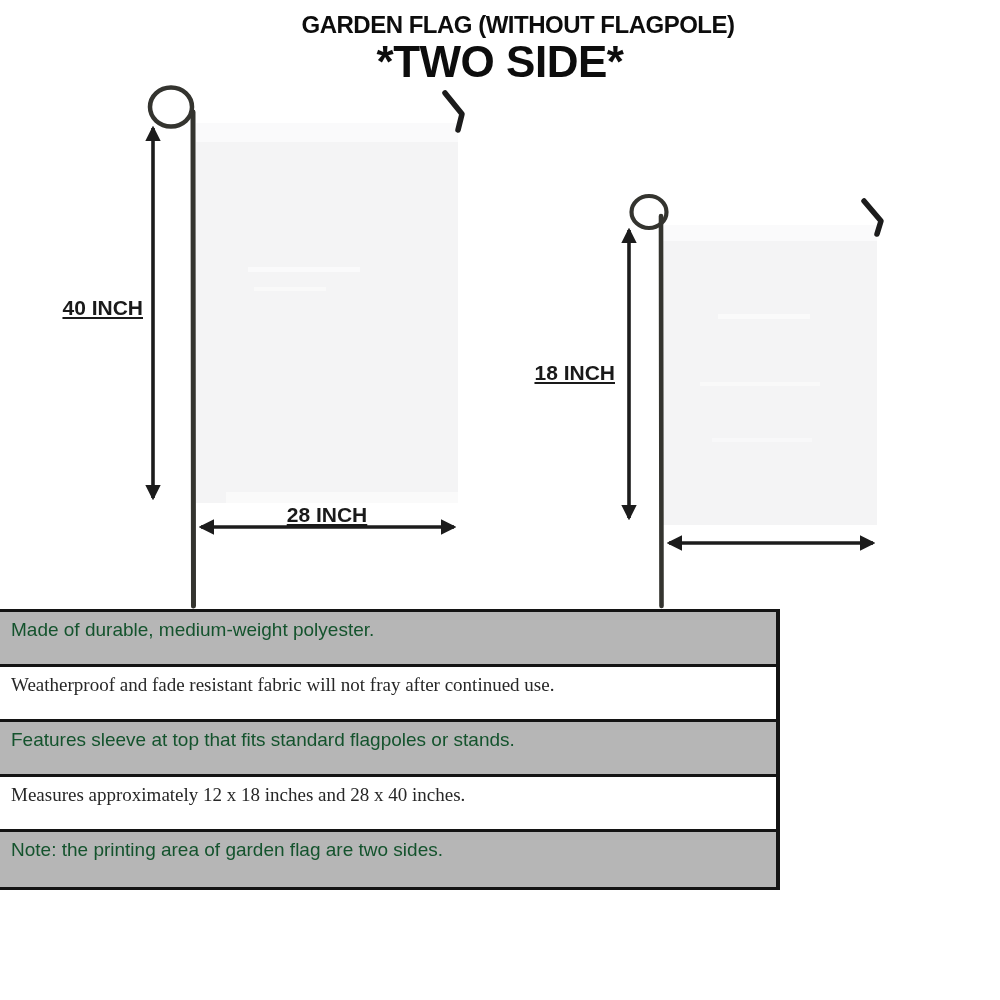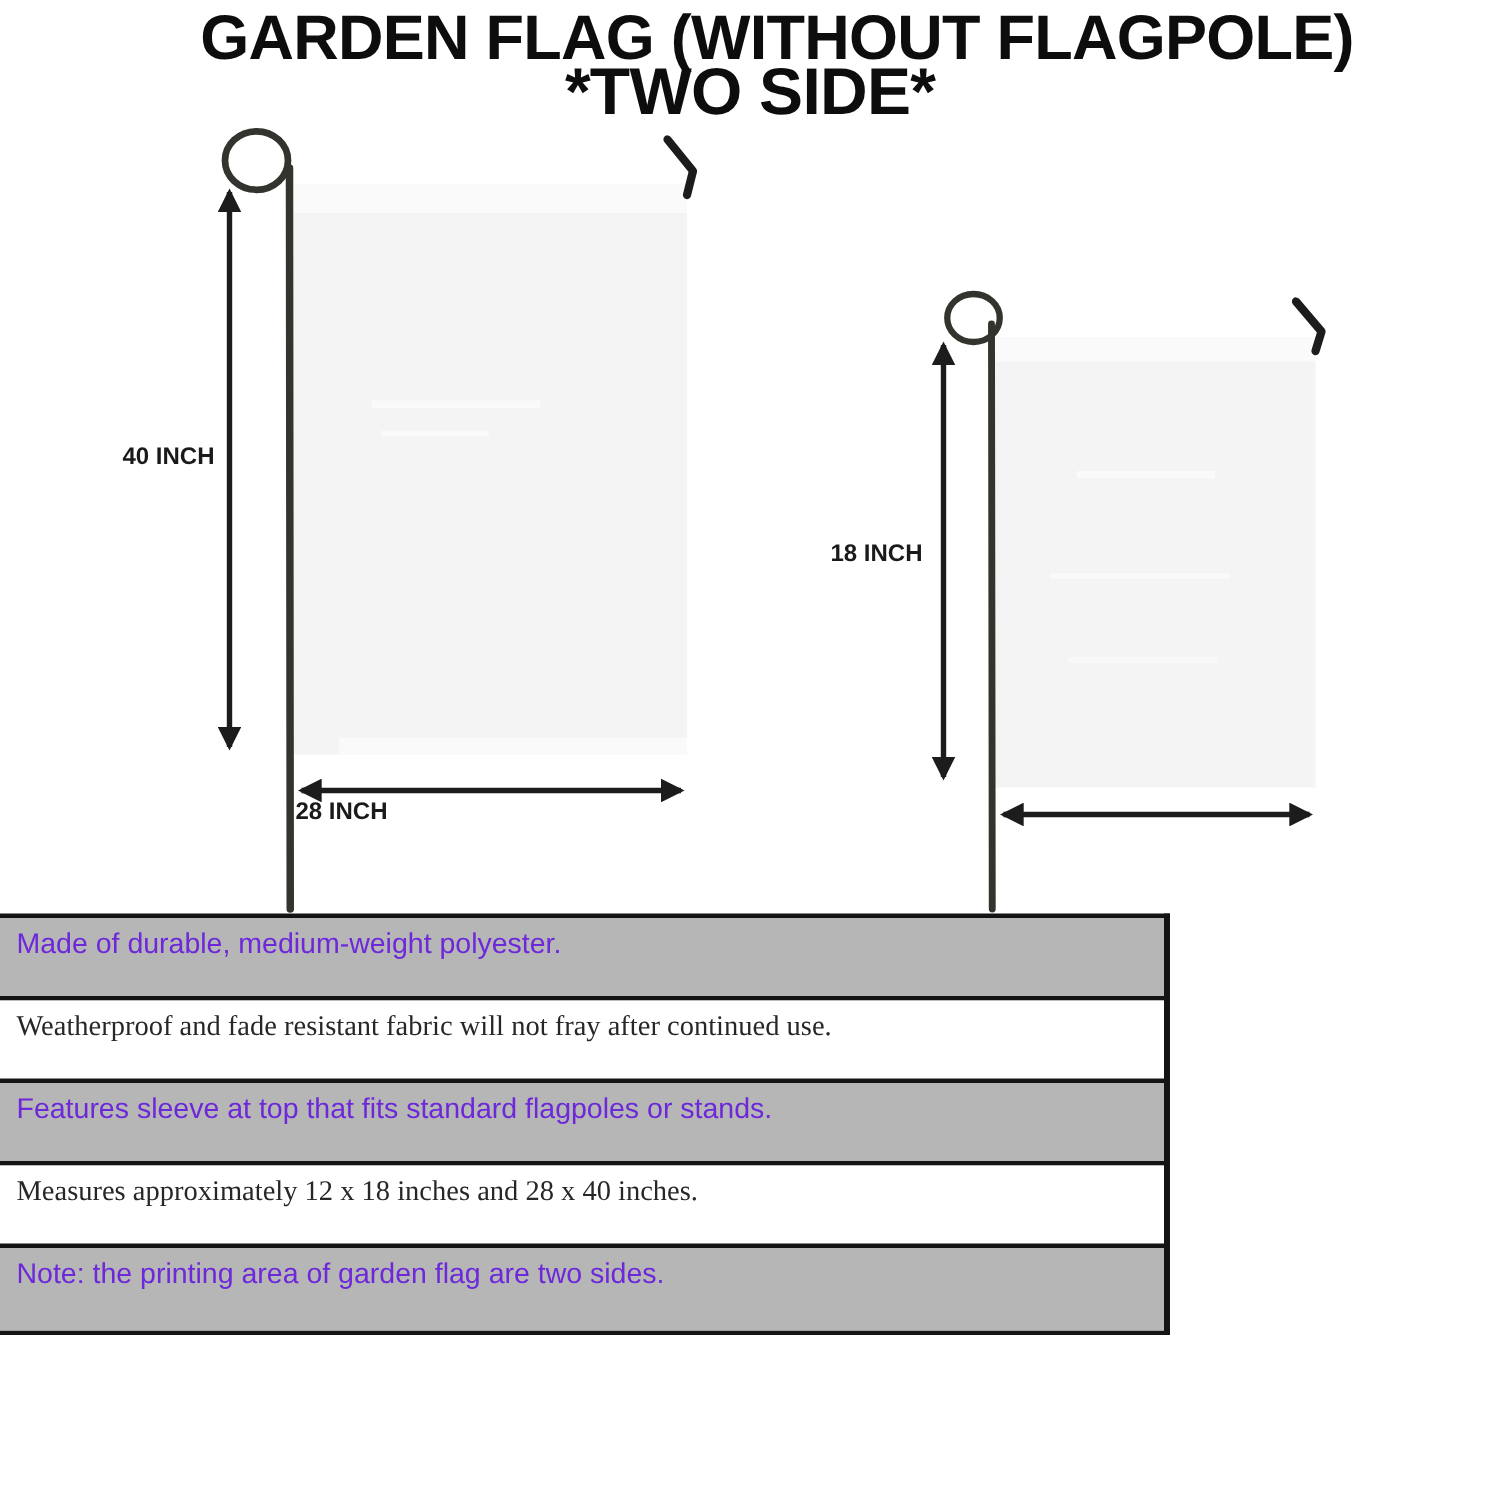--- a/index.html
+++ b/index.html
@@ -17,46 +17,47 @@
     position: absolute;
     top: 6px;
     left: 0;
     width: 100%;
     text-align: center;
     color: #0d0d0d;
     font-weight: bold;
     letter-spacing: -0.5px;
   }
   .title-line1 {
-    font-size: 42px;
+    font-size: 24px;
     line-height: 38px;
     margin-left: 36px;
   }
   .title-line2 {
     font-size: 44px;
     line-height: 36px;
   }
 
   
   .diagram-svg {
     position: absolute;
     top: 0;
     left: 0;
     width: 1000px;
     height: 1000px;
   }
   .dim-label {
     position: absolute;
-    font-size: 16px;
+    font-size: 21px;
     font-weight: bold;
     color: #1a1a1a;
     white-space: nowrap;
+    text-decoration: underline;
   }
   .label-40 { left: 33px;  top: 296px; width: 110px; text-align: right; }
-  .label-28 { left: 197px; top: 533px; width: 260px; text-align: left; }
+  .label-28 { left: 197px; top: 503px; width: 260px; text-align: center; }
   .label-18 { left: 505px; top: 361px; width: 110px; text-align: right; }
   .label-12 { left: 664px; top: 548px; width: 212px; text-align: center; }
 
   
   .spec-table {
     position: absolute;
     left: 0;
     top: 609px;
     width: 776px;
     border-top: 3px solid #141414;
@@ -65,21 +66,21 @@
   }
   .spec-row {
     box-sizing: border-box;
     height: 55px;
     padding: 6px 12px 0 11px;
     font-size: 19px;
     line-height: 24px;
     border-bottom: 3px solid #141414;
   }
   .spec-row:last-child { border-bottom: none; }
-  .spec-row.shaded { background: #b6b6b6; color: #6d28d9; }
+  .spec-row.shaded { background: #b6b6b6; color: #14532d; }
   .spec-row.plain  { background: #ffffff; color: #272727; font-family: Liberation Serif, serif; }
 </style>
 </head>
 <body>
 
 <div class="stage">
 
   <div class="title-block">
     <div class="title-line1">GARDEN FLAG (WITHOUT FLAGPOLE)</div>
     <div class="title-line2">*TWO SIDE*</div>

